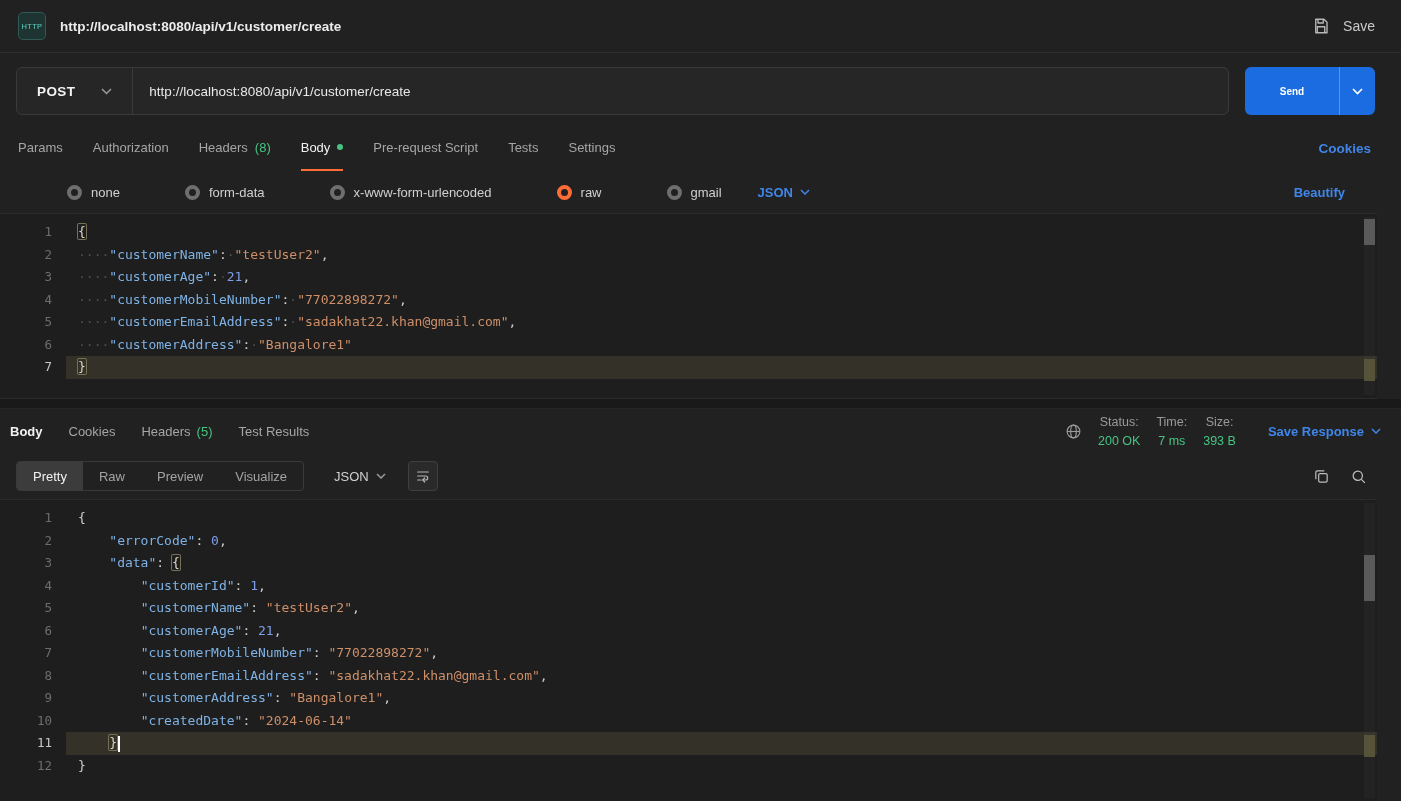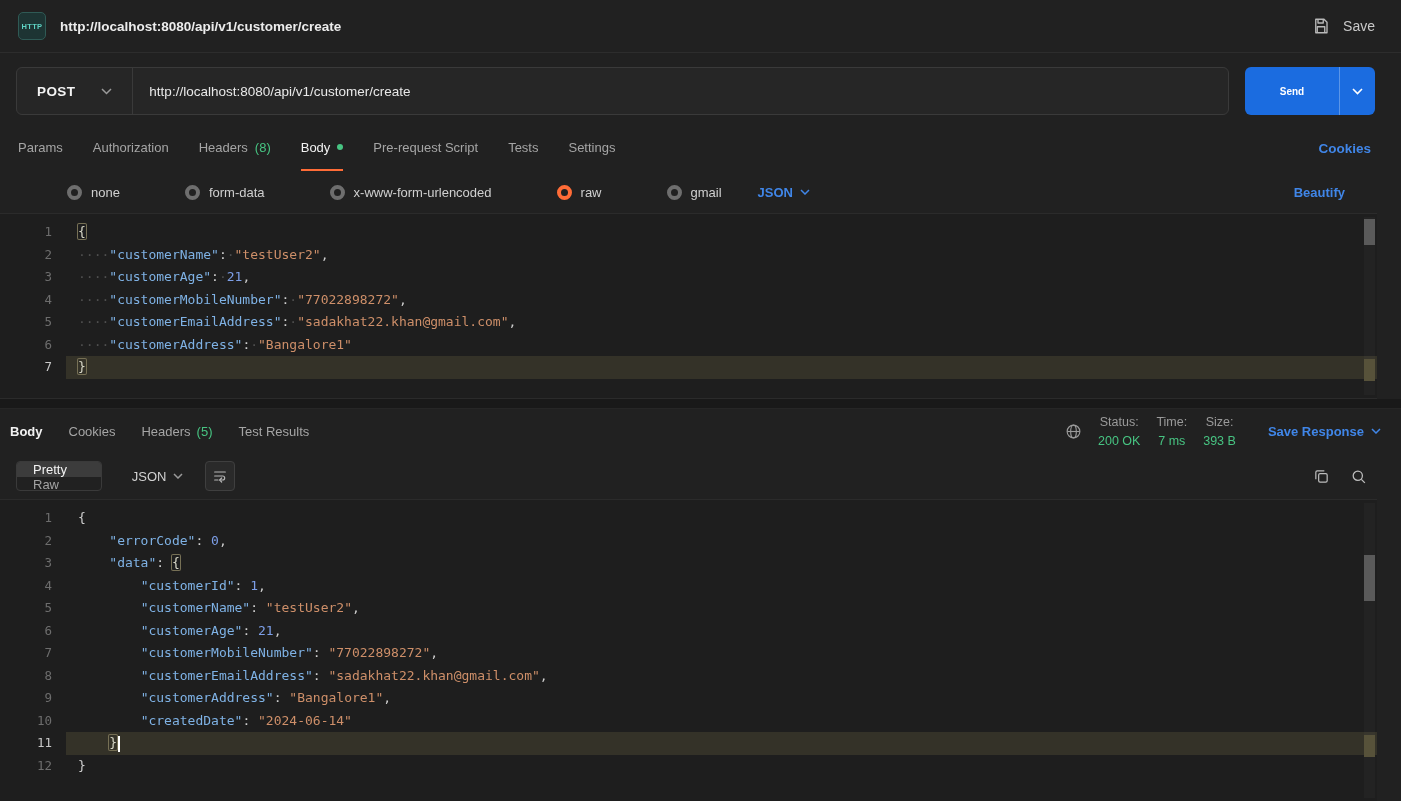--- a/index.html
+++ b/index.html
@@ -7,21 +7,21 @@
   .app {
     position:relative; width:1401px; height:801px; overflow:hidden;
     background:#212121; color:#d6d6d6;
     font-family:"Liberation Sans","DejaVu Sans",sans-serif;
     display:flex; flex-direction:column;
   }
   
   .topbar { flex:0 0 53px; display:flex; align-items:center; padding:0 26px 0 18px; border-bottom:1px solid #2d2d2d; }
   .http-icon { width:28px; height:28px; border-radius:5px; background:#1d3433; border:1px solid #2f5a55;
                display:flex; align-items:center; justify-content:center; }
-  .http-icon span { font-size:7.5px; font-weight:700; color:#5fd3c4; letter-spacing:.3px; }
+  .http-icon span { font-size:7.5px; font-weight:400; color:#5fd3c4; letter-spacing:.3px; }
   .tab-title { margin-left:14px; font-size:13.5px; font-weight:700; color:#ececec; }
   .save-btn { margin-left:auto; display:flex; align-items:center; gap:13px; color:#c9c9c9; font-size:14px; cursor:pointer; }
 
   
   .req-row { flex:0 0 72px; display:flex; align-items:center; gap:16px; padding:14px 26px 10px 16px; }
   .url-box { flex:1; height:48px; display:flex; align-items:stretch; border:1px solid #3a3a3a; border-radius:6px; background:#262626; }
   .method { display:flex; align-items:center; gap:26px; padding:0 20px; border-right:1px solid #3a3a3a; cursor:pointer; }
   .method .m-label { font-weight:700; font-size:13.5px; color:#f3f3f3; letter-spacing:.4px; }
   .url-input { flex:1; display:flex; align-items:center; padding:0 16px; font-size:13.5px; color:#e8e8e8; }
   .send-btn { width:130px; height:48px; background:var(--c-send,#1b6ce0); border-radius:6px; display:flex; overflow:hidden; cursor:pointer; }
@@ -74,21 +74,21 @@
   .resp-header { flex:0 0 44px; display:flex; align-items:center; gap:26px; padding:0 20px 0 10px; font-size:13px; }
   .resp-tab { display:flex; align-items:center; gap:6px; color:#a5a5a5; cursor:pointer; }
   .resp-tab.active { color:#f2f2f2; font-weight:700; }
   .meta { margin-left:auto; display:flex; align-items:center; gap:16px; font-size:12.5px; color:#9a9a9a; }
   .meta .pair { display:flex; gap:5px; align-items:center;flex-direction:column; }
   .meta .val { color:var(--c-green,#47c482); }
   .save-resp { display:flex; align-items:center; gap:7px; margin-left:16px; font-size:13px; font-weight:600; color:var(--c-blue,#4086e8); cursor:pointer; }
 
   
   .resp-toolbar { flex:0 0 46px; display:flex; align-items:center; gap:12px; padding:0 34px 0 16px; }
-  .seg-group { display:flex; align-items:stretch; height:30px; border:1px solid #3a3a3a; border-radius:4px; overflow:hidden;flex-direction:column; }
+  .seg-group { display:flex; align-items:stretch; height:30px; border:1px solid #3a3a3a; border-radius:4px; overflow:hidden; }
   .seg { padding:0 16px; display:flex; align-items:center; font-size:13px; color:#a3a3a3; cursor:pointer; }
   .seg.active { background:#3c3c3c; color:#f2f2f2; }
   .fmt-select { display:flex; align-items:center; gap:7px; padding:0 10px; margin-left:8px; font-size:13px; color:#d2d2d2; cursor:pointer; }
   .wrap-btn { width:30px; height:30px; border:1px solid #3f3f3f; border-radius:4px; background:#2a2a2a;
               display:flex; align-items:center; justify-content:center; color:#b5b5b5; cursor:pointer; }
   .resp-icons { margin-left:auto; display:flex; align-items:center; gap:20px; color:#bdbdbd; }
   .icon-btn { display:flex; align-items:center; cursor:pointer; }
 </style>
 </head>
 <body>

